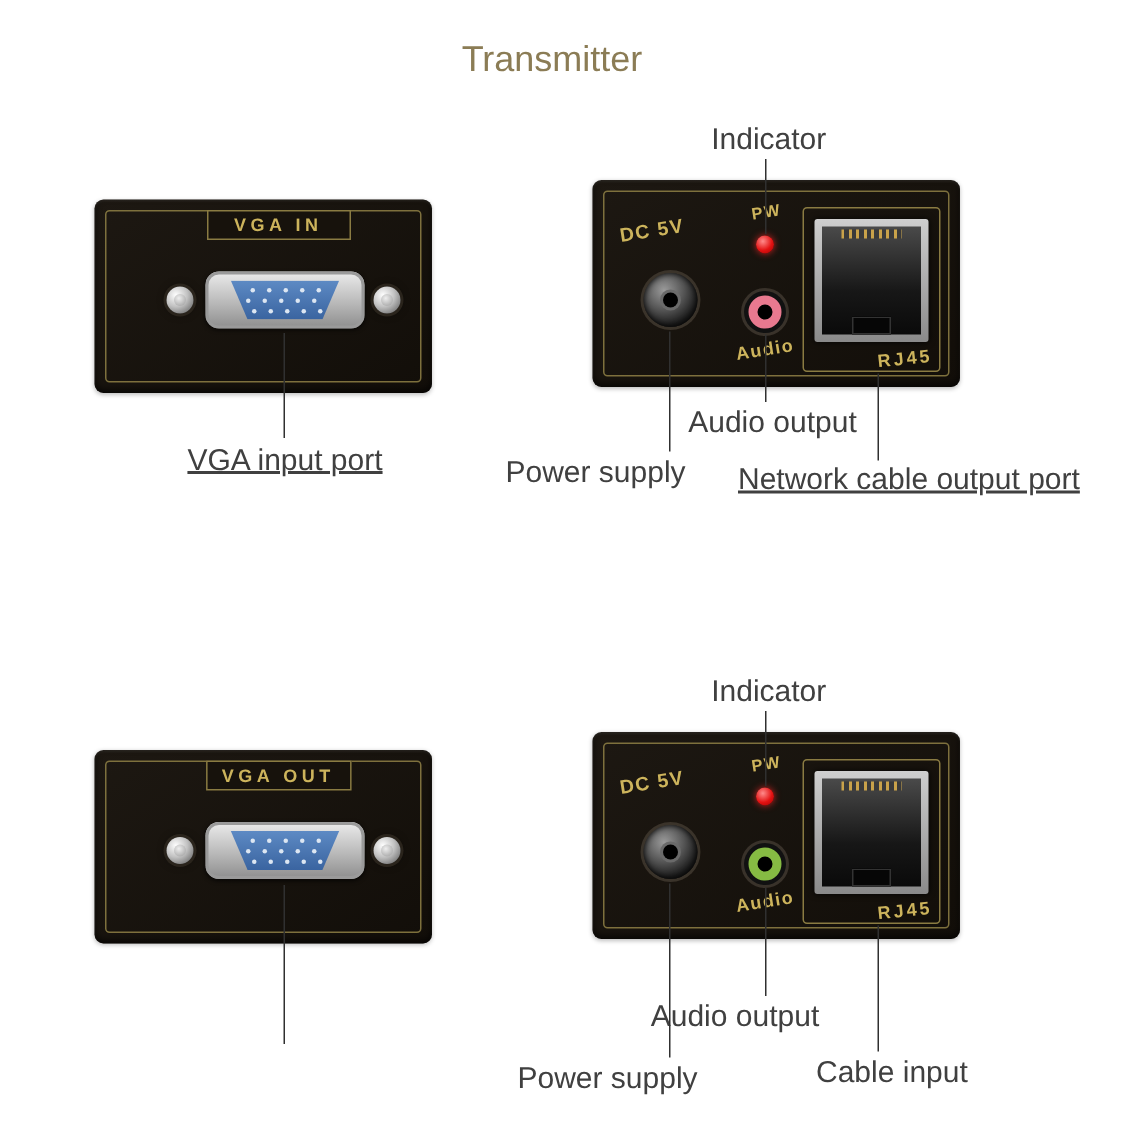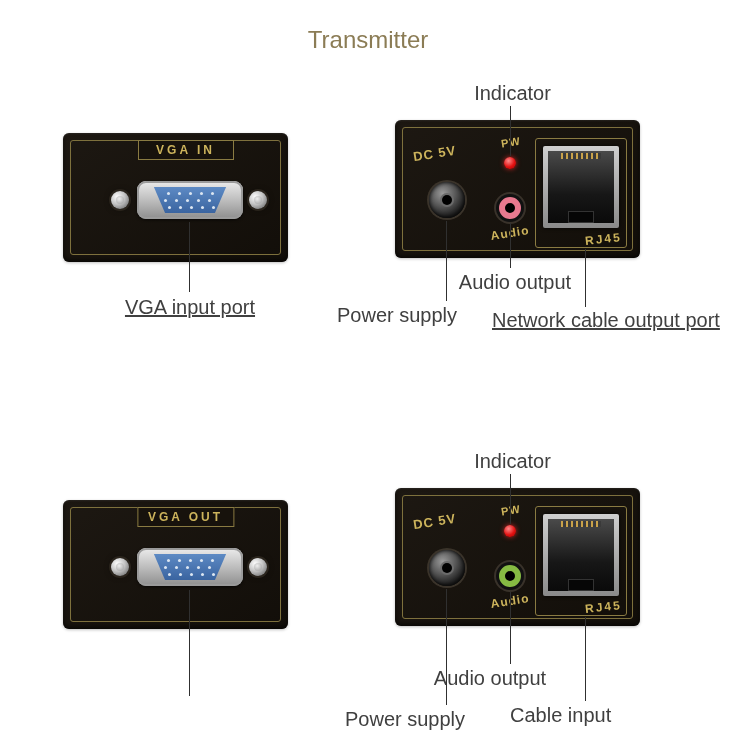--- a/index.html
+++ b/index.html
@@ -210,16 +210,16 @@
     <div class="caption center" style="left:440px; top:82px; width:145px;">Indicator</div>
     <div class="ann-line" style="left:510px; top:106px; height:50px;"></div>
 
     <div class="ann-line" style="left:510px; top:224px; height:72px;"></div>
     <div class="caption center" style="left:425px; top:299px; width:130px;">Audio output</div>
 
     <div class="ann-line" style="left:446px; top:221px; height:116px;"></div>
     <div class="caption" style="left:345px; top:340px;">Power supply</div>
 
     <div class="ann-line" style="left:585px; top:249px; height:84px;"></div>
-    <div class="caption" style="left:510px; top:336px;">Cable input</div>
+    <div class="caption" style="left:544px; top:336px;">Cable input</div>
   </section>
 
 </div>
 
 </body></html>

